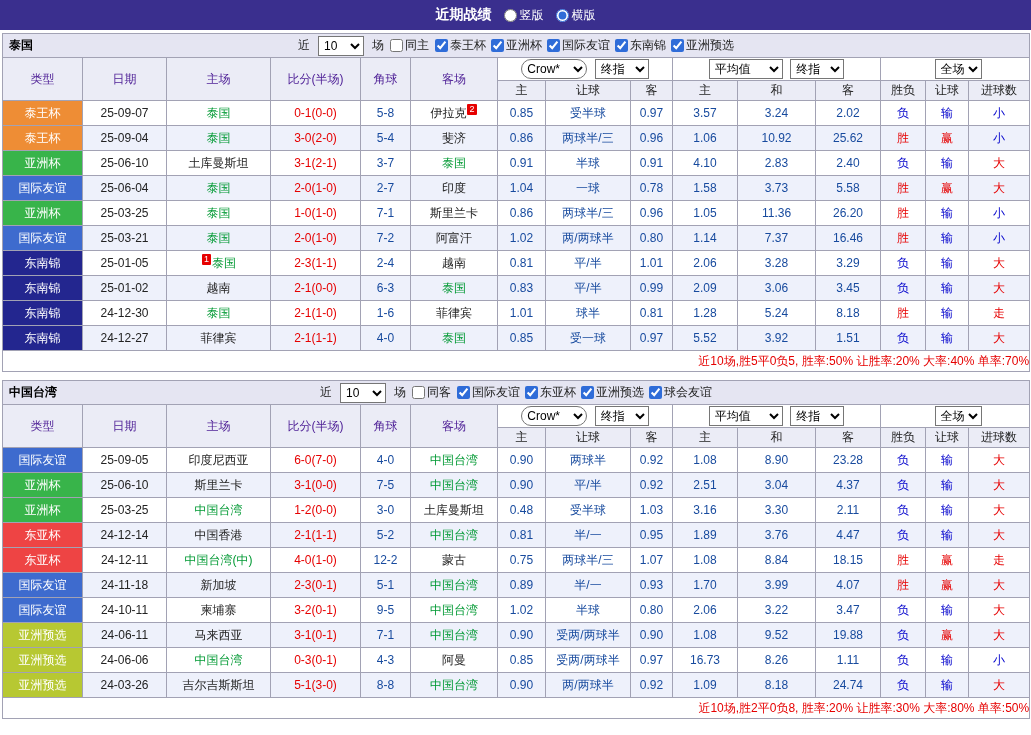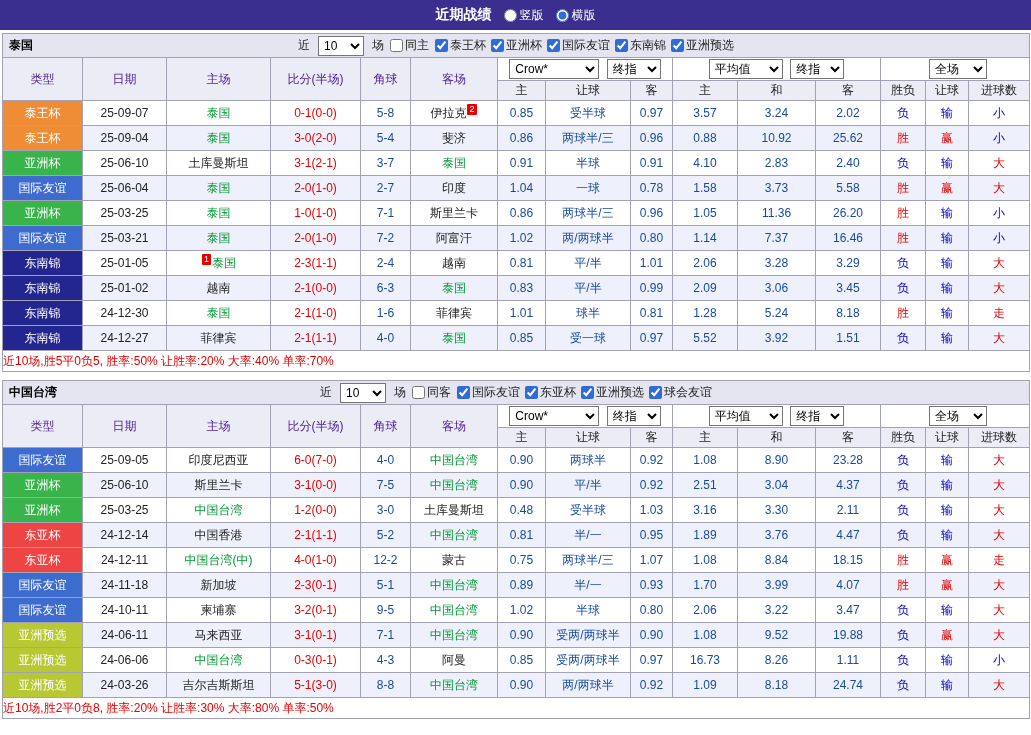--- a/index.html
+++ b/index.html
@@ -35,39 +35,39 @@
   .comps { display:flex; align-items:center; gap:5px; }
 
   tr.dd-row th { background:#fff; height:23px; }
   tr.dd-row th[rowspan] { background:#ebecf6; color:#4c1d95; }
   tr.sub-row th { background:#ebecf6; height:20px; color:#222; }
   select {
     font-family:inherit; font-size:12px; height:20px;
     border:1px solid #767676; background:#fff; margin:0 2px; padding:0 1px;
   }
   .sel-count { width:46px; }
-  .sel-book { width:90px; }
+  .sel-book { width:66px;border-radius:10px; }
   .sel-final { width:54px; }
   .sel-avg { width:74px; }
-  .sel-scope { width:58px;margin-left:8px; }
+  .sel-scope { width:47px;margin-left:8px; }
 
   tbody td { height:25px; background:#fff; }
   tbody tr:nth-child(even) td { background:#eef1fb; }
   td.type { color:#fff; }
   .green { color:#009933; }
   td.score { color:#e60000; }
   .num { color:#174a9e; }
   .res-r { color:#e60000; }
   .res-b { color:#0000cc; }
   .rank {
     display:inline-block; background:#e60000; color:#fff;
     font-size:9px; line-height:11px; padding:0 2px; margin:0 1px;
     vertical-align:super; border-radius:1px;
   }
-  tfoot td { height:21px; color:#e60000; background:#fff; text-align:left; }
+  tfoot td { height:21px; color:#e60000; background:#fff; text-align:right; }
 </style>
 </head>
 <body>
 
 <div class="topbar">
   <span class="topbar-title">近期战绩</span>
   <label class="radio-opt">
     <input type="radio" name="layout" style="">
     <span>竖版</span>
   </label>
@@ -188,21 +188,21 @@
           <tr>
             <td class="type" style="background: rgb(238, 141, 53);">泰王杯</td>
             <td>25-09-04</td>
             <td><span class="green">泰国</span></td>
             <td class="score">3-0(2-0)</td>
             <td class="num">5-4</td>
             <td><span>斐济</span></td>
             <td class="num">0.86</td>
             <td class="num">两球半/三</td>
             <td class="num">0.96</td>
-            <td class="num">0.88</td>
+            <td class="num">1.06</td>
             <td class="num">10.92</td>
             <td class="num">25.62</td>
             <td class="res-r">胜</td>
             <td class="res-r">赢</td>
             <td class="res-b">小</td>
           </tr>
           <tr>
             <td class="type" style="background: rgb(56, 180, 74);">亚洲杯</td>
             <td>25-06-10</td>
             <td><span>土库曼斯坦</span></td>

